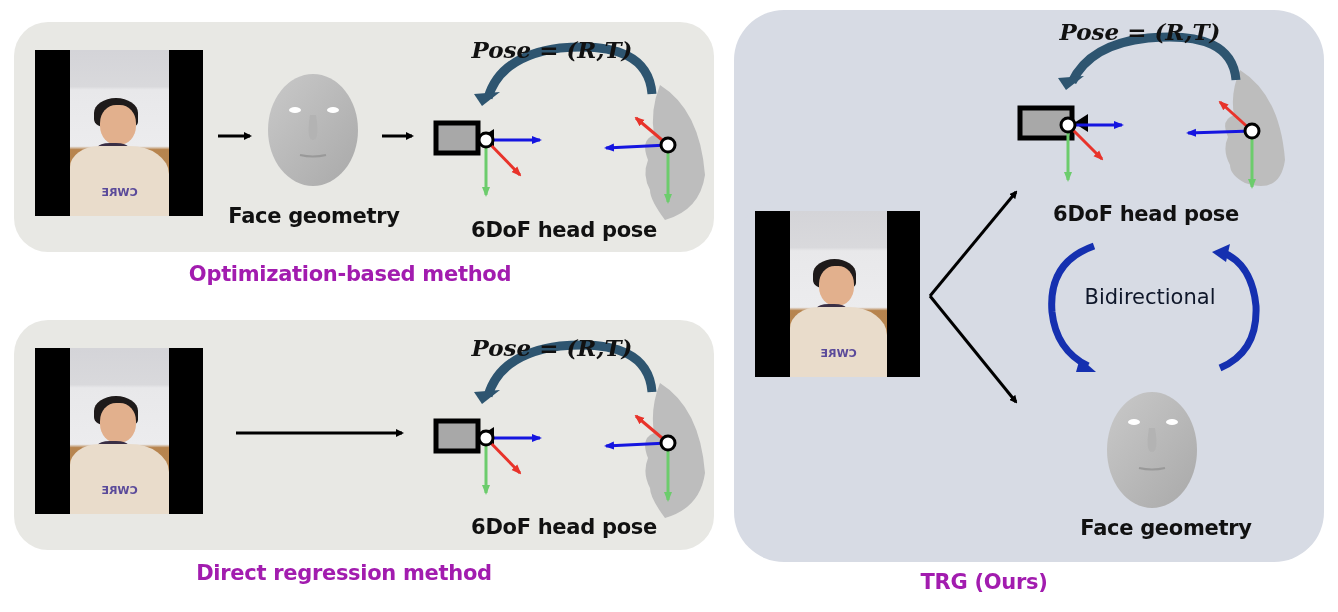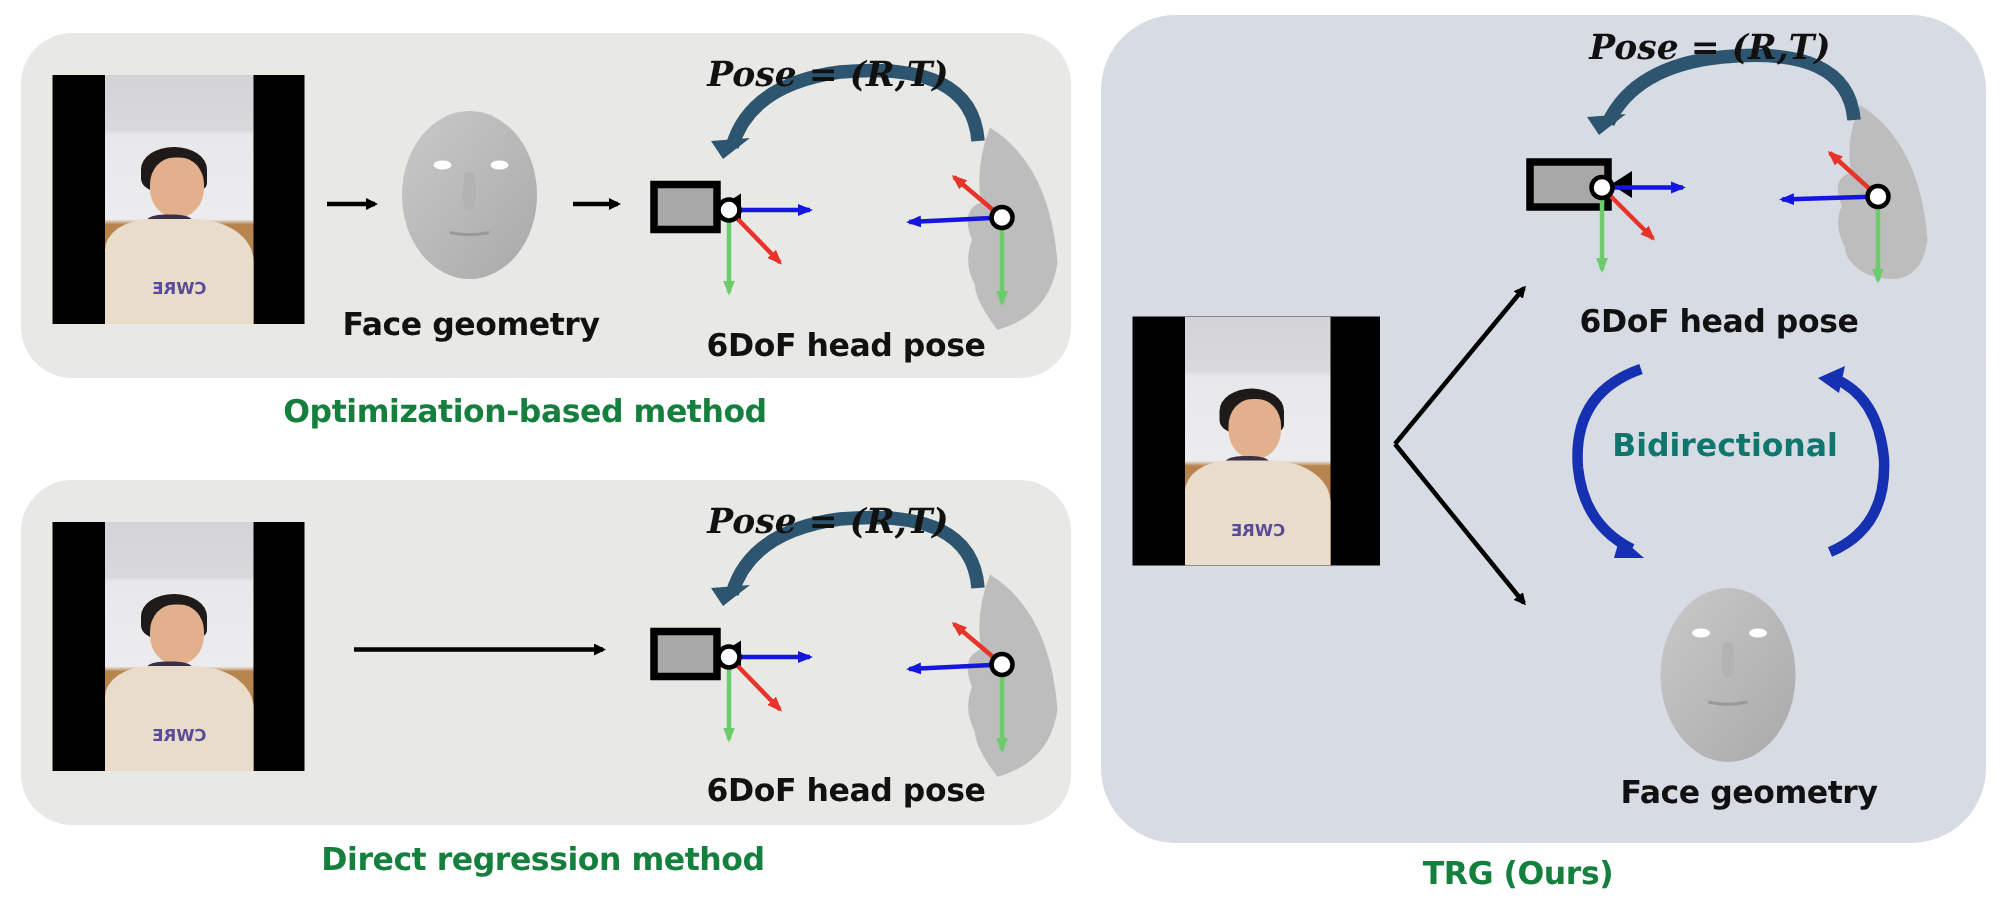--- a/index.html
+++ b/index.html
@@ -1,27 +1,27 @@
 <!DOCTYPE html>
 <html><head>
 <meta charset="utf-8">
 <style>
   html, body { margin: 0; padding: 0; background: #ffffff; }
   body { width: 1338px; height: 612px; position: relative; overflow: hidden;
          font-family: "DejaVu Sans", "Liberation Sans", sans-serif; }
   .panel { position: absolute; border-radius: 34px; }
   .panel-gray { background: #e8e8e4; }
   .panel-blue { background: #d7dbe4; border-radius: 50px; }
-  .caption { position: absolute; font-weight: bold; font-size: 21px; color: #15803d; white-space: nowrap;
+  .caption { position: absolute; font-weight: bold; font-size: 21px; color: #a21caf; white-space: nowrap;
              transform: translateX(-50%); letter-spacing: -0.3px; }
   .label { position: absolute; font-weight: bold; font-size: 21px; color: #111; white-space: nowrap;
            transform: translateX(-50%); letter-spacing: -0.3px; }
   .formula { position: absolute; font-family: "DejaVu Serif", "Liberation Serif", serif; font-style: italic;
              font-weight: bold; font-size: 23px; color: #111; white-space: nowrap; transform: translateX(-50%); }
-  .interaction { position: absolute; font-weight: bold; font-size: 21px; color: #0f766e; text-align: center;
+  .interaction { position: absolute; font-weight: normal; font-size: 21px; color: #0f172a; text-align: center;
                  line-height: 31px; transform: translateX(-50%); white-space: nowrap; }
   .photo { position: absolute; background: #000; overflow: hidden; }
   .photo .frame { position: absolute; top: 0; bottom: 0; left: 21%; right: 20%;
                   background: linear-gradient(#d4d4d8 0%, #d9d9dc 22%, #e8e8ea 24%, #ececee 58%, #b7844e 60%, #b58a58 100%); }
   .photo .sweater { position: absolute; left: 0; right: 0; bottom: 0; height: 42%;
                     background: #e9dccb; border-radius: 30% 40% 0 0; }
   .photo .collar { position: absolute; left: 28%; width: 30%; top: 56%; height: 6%; background: #3a2f45; border-radius: 40%; }
   .photo .head { position: absolute; left: 30%; width: 36%; top: 33%; height: 24%; background: #e2b08d; border-radius: 45% 45% 48% 48%; }
   .photo .hair { position: absolute; left: 24%; width: 44%; top: 29%; height: 18%; background: #1e1a1a; border-radius: 50% 50% 20% 30%; }
   .photo .text { position: absolute; left: 0; right: 0; top: 82%; text-align: center; color: #5a4a9a; font-weight: bold;
@@ -183,21 +183,21 @@
   </g>
 </svg>
 
 <div class="formula" style="left:552px;top:36px;">Pose = (R,T)</div>
 <div class="label" style="left:314px;top:204px;">Face geometry</div>
 <div class="label" style="left:564px;top:218px;">6DoF head pose</div>
 <div class="caption" style="left:350px;top:262px;">Optimization-based method</div>
 
 <div class="formula" style="left:552px;top:334px;">Pose = (R,T)</div>
 <div class="label" style="left:564px;top:515px;">6DoF head pose</div>
-<div class="caption" style="left:362px;top:561px;text-align:center;">Direct regression method</div>
+<div class="caption" style="left:344px;top:561px;text-align:center;">Direct regression method</div>
 
 <div class="formula" style="left:1140px;top:18px;">Pose = (R,T)</div>
 <div class="label" style="left:1146px;top:202px;">6DoF head pose</div>
 <div class="interaction" style="left:1150px;top:282px;">
   <div>Bidirectional</div>
 </div>
 <div class="label" style="left:1166px;top:516px;">Face geometry</div>
-<div class="caption" style="left:1012px;top:570px;text-align:right;">TRG (Ours)</div>
+<div class="caption" style="left:984px;top:570px;text-align:right;">TRG (Ours)</div>
 
 </body></html>

